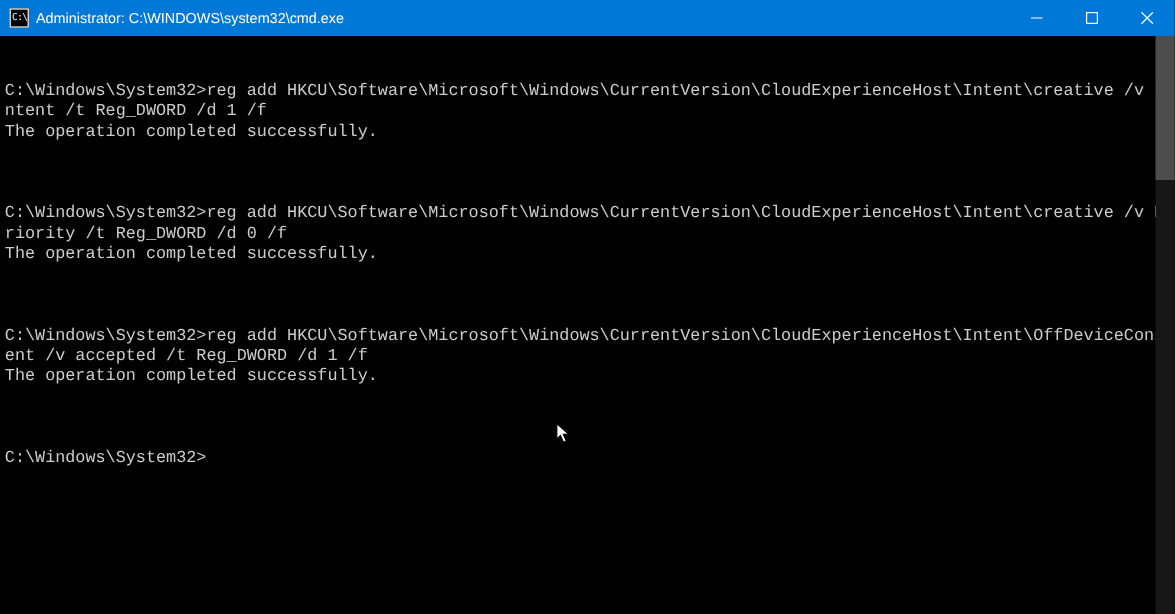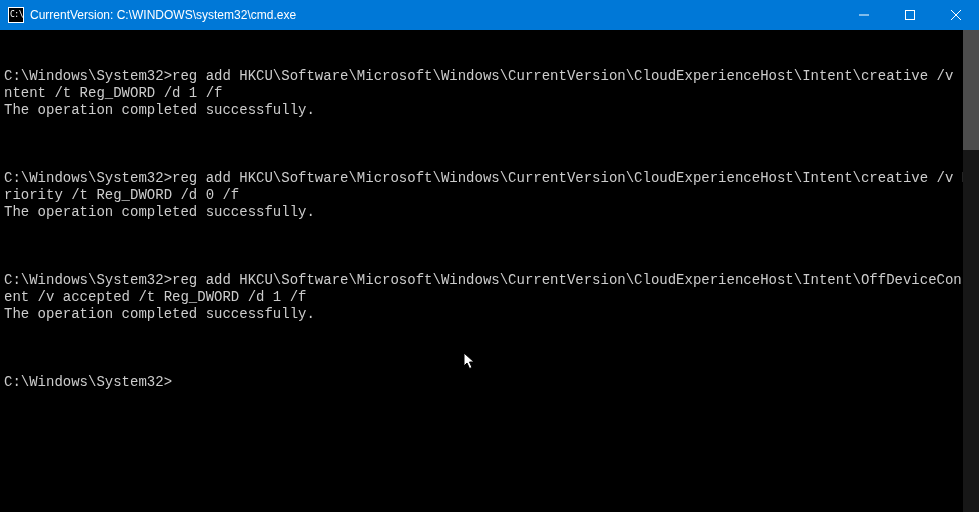--- a/index.html
+++ b/index.html
@@ -73,21 +73,21 @@
   }
   .cursor-pointer svg { display: block; }
 </style>
 </head>
 <body>
 
 <div class="window">
 
   <div class="titlebar">
     <div class="app-icon">C:\</div>
-    <div class="title-text">CurrentVersion: C:\WINDOWS\system32\cmd.exe</div>
+    <div class="title-text">Administrator: C:\WINDOWS\system32\cmd.exe</div>
     <div class="spacer"></div>
     <div class="win-btn">
       <svg viewBox="0 0 10 10">
           <line x1="0" y1="5" x2="10" y2="5"></line>
         </svg>
     </div>
     <div class="win-btn">
       <svg viewBox="0 0 10 10">
           <rect x="0.5" y="0.5" width="9" height="9"></rect>
         </svg>

